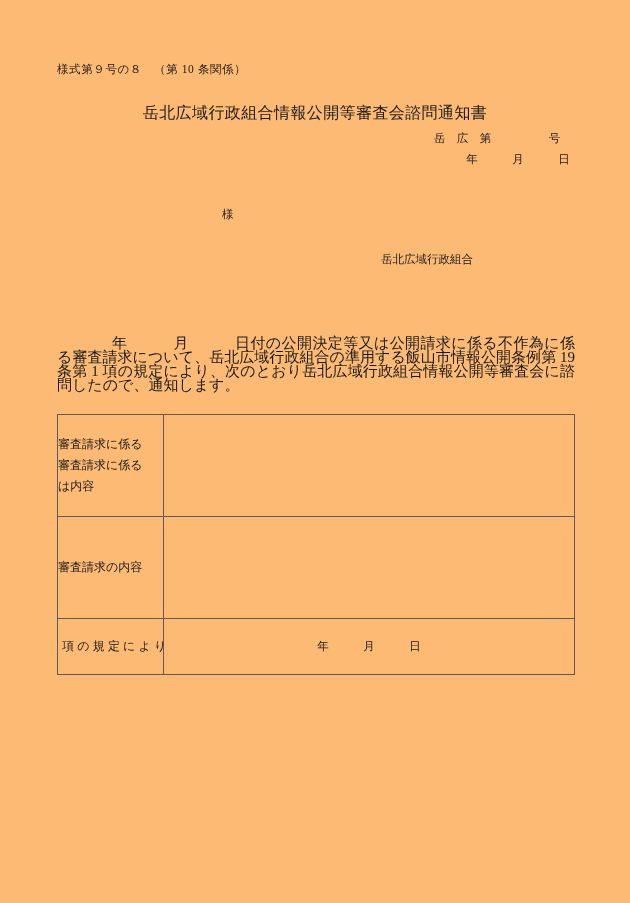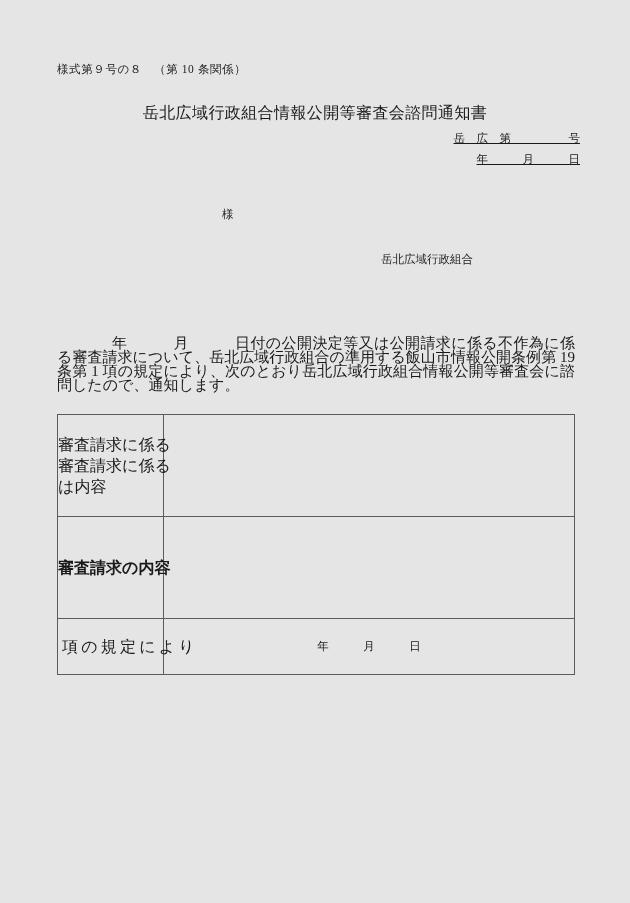--- a/index.html
+++ b/index.html
@@ -13,21 +13,21 @@
     position: relative;
     font-family: "Liberation Serif", "DejaVu Serif", serif;
     color: #1a1a1a;
     font-size: 11.5px;
     overflow: hidden;
   }
 
   .page {
     position: absolute;
     inset: 0;
-    background: #e5e5e5;
+    background: #fdba74;
   }
 
   
   .form-no {
     position: absolute;
     left: 57px;
     top: 62px;
     font-size: 11.5px;
     letter-spacing: 0.6px;
     white-space: nowrap;
@@ -47,24 +47,23 @@
   
   .ref-block {
     position: absolute;
     right: 50px;
     top: 128px;
     width: 180px;
     font-size: 11.5px;
   }
   .ref-line {
     display: block;
-    text-align: right;
+    text-align: center;
     white-space: pre;
     line-height: 21px;
-    text-decoration: underline;
   }
   .ref-line.doc-num { padding-left: 14px; }
   .ref-line.doc-date { padding-left: 56px; }
 
   
   .addressee {
     position: absolute;
     left: 222px;
     top: 207px;
     font-size: 11.5px;
@@ -111,21 +110,21 @@
     table-layout: fixed;
   }
   .form-table td {
     border: 1px solid #5b5b5b;
     vertical-align: middle;
     padding: 0;
   }
   .label-cell {
     width: 105px;
     padding: 6px 9px;
-    font-size: 16px;
+    font-size: 12px;
     line-height: 21px;
     margin-top: 28px;
   }
   .label-cell .lbl-line {
     display: block;
     white-space: pre;
   }
   .label-cell.spaced {
     letter-spacing: 3.2px;
     text-align: center;
@@ -133,21 +132,21 @@
   }
   .value-cell {
     padding: 6px 10px;
     font-size: 11.5px;
   }
   .value-cell.date-cell {
     text-align: center;
     white-space: pre;
   }
   .row-tall-1 { height: 102px; }
-  .row-tall-2 { height: 102px; font-weight: bold; }
+  .row-tall-2 { height: 102px; }
   .row-short  { height: 56px; }
 </style>
 </head>
 <body>
 
 <div class="page">
 
   <div class="form-no">様式第９号の８　（第 10 条関係）</div>
 
   <div class="doc-title">岳北広域行政組合情報公開等審査会諮問通知書</div>

